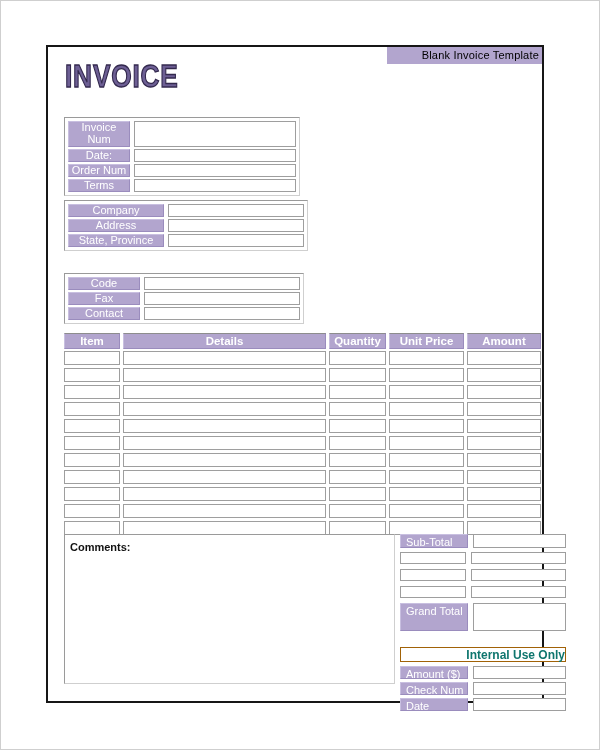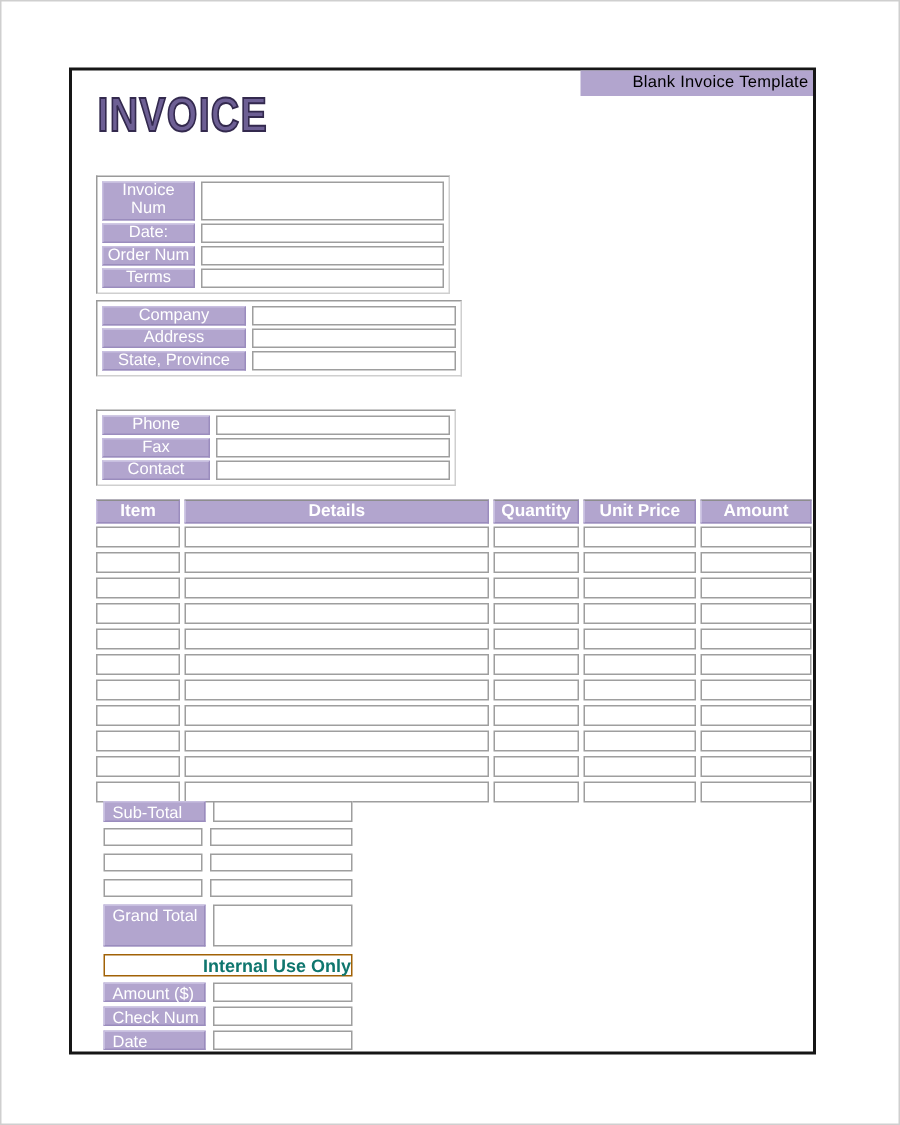--- a/index.html
+++ b/index.html
@@ -77,21 +77,21 @@
   .comments{
     width:331px;height:150px;
     border:1px solid;border-color:var(--box-border) #cfcfcf #cfcfcf var(--box-border);
     padding:2px 5px;background:#fff;
   }
   .comments-label{font-size:11px;font-weight:bold;color:#111;}
   .comments-input{display:block;width:100%;height:120px;}
   .totals{width:166px;margin-left:5px;}
   .trow2{display:flex;margin-bottom:4px;height:14px;}
   .trow2.blank{height:12px;margin-bottom:5px;}
-  .trow2.grand{height:28px;margin-bottom:5px;}
+  .trow2.grand{height:28px;margin-bottom:16px;}
   .trow2.small{height:13px;margin-bottom:3px;}
   .tlabel{
     width:68px;background:var(--accent);color:#fff;font-size:11px;
     padding:1px 2px 0 5px;line-height:1.15;
     border:1px solid;border-color:var(--accent-light) var(--accent-dark) var(--accent-dark) var(--accent-light);
   }
   .tblank{width:66px;background:#fff;border:1px solid var(--input-border);}
   .tinput{flex:1;margin-left:5px;background:#fff;border:1px solid var(--input-border);}
   .banner{
     height:15px;margin-bottom:4px;margin-top:1px;
@@ -137,21 +137,21 @@
         <div class="finput"></div>
       </div>
       <div class="frow">
         <div class="flabel">State, Province</div>
         <div class="finput"></div>
       </div>
     </div>
 
   <div class="sec sec3" id="sec-contact">
       <div class="frow">
-        <div class="flabel">Phone</div>
+        <div class="flabel">Code</div>
         <div class="finput"></div>
       </div>
       <div class="frow">
         <div class="flabel">Fax</div>
         <div class="finput"></div>
       </div>
       <div class="frow">
         <div class="flabel">Contact</div>
         <div class="finput"></div>
       </div>
@@ -240,20 +240,24 @@
           <div class="td c-item"></div>
           <div class="td c-details"></div>
           <div class="td c-qty"></div>
           <div class="td c-price"></div>
           <div class="td c-amt"></div>
         </div>
       </div>
   </div>
 
   <div class="bottom">
+    <div class="comments">
+      <span class="comments-label">Comments:</span>
+      <span class="comments-input"></span>
+    </div>
     <div class="totals" id="totals-col">
         <div class="trow2 ">
           <div class="tlabel">Sub-Total</div>
           <div class="tinput"></div>
         </div>
         <div class="trow2 blank">
           <div class="tblank"></div>
           <div class="tinput"></div>
         </div>
         <div class="trow2 blank">

